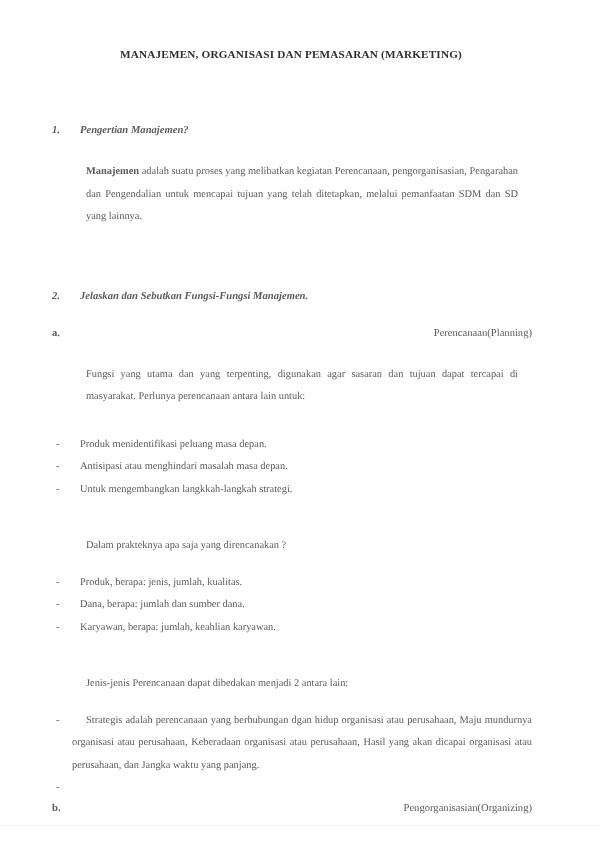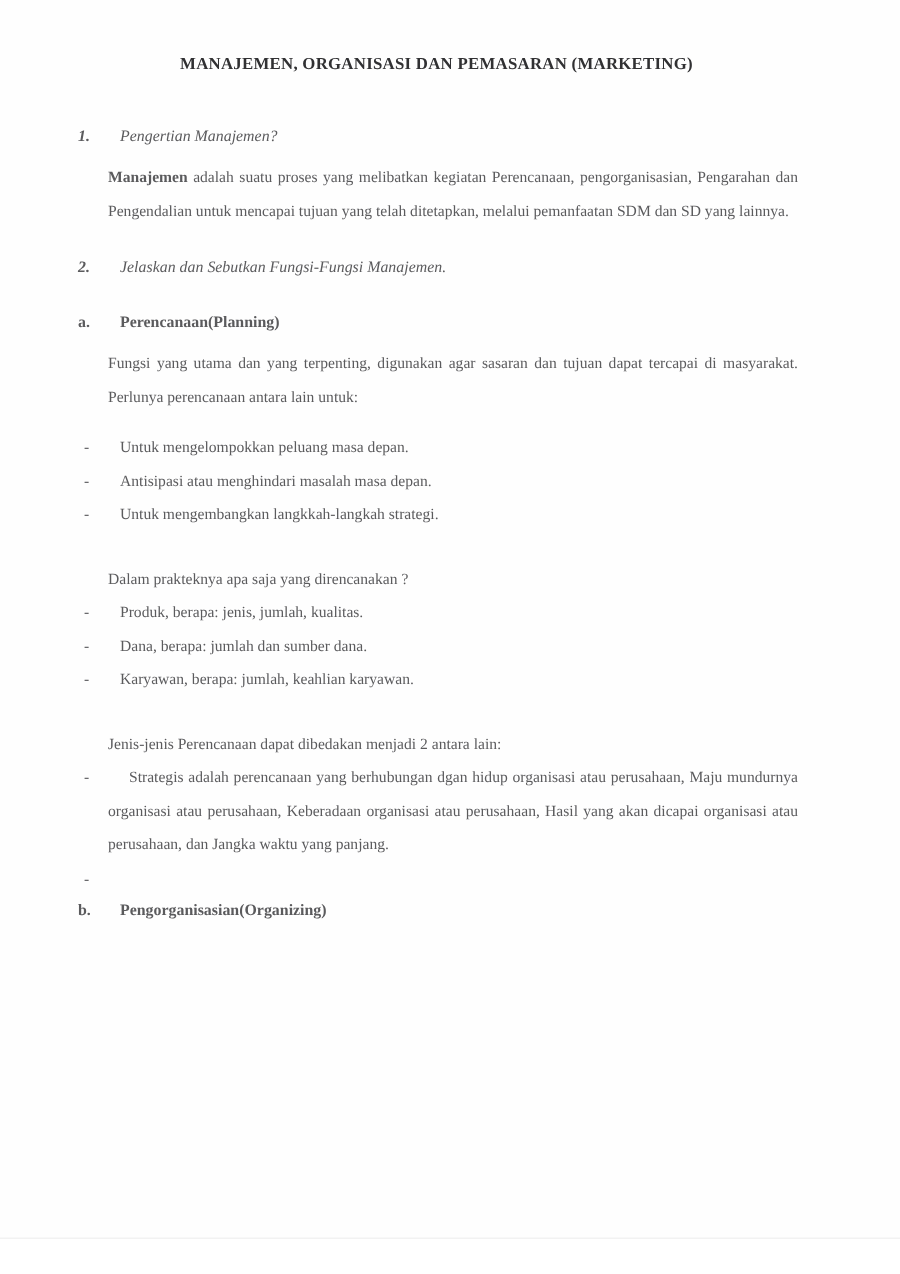--- a/index.html
+++ b/index.html
@@ -45,21 +45,21 @@
   
   .ink {
     color: #5e5e60;
     -webkit-font-smoothing: antialiased;
     text-rendering: geometricPrecision;
     filter: blur(0.42px) contrast(1.08);
   }
 
   
   .doc-title {
-    margin-top: 37px;
+    margin-top: 48px;
     text-align: center;
     font-weight: bold;
     font-size: 11.2px;
     letter-spacing: 0.18px;
     color: #3b3b3d;
     filter: blur(0.4px) contrast(1.15);
   }
 
   
   .q-item {
@@ -68,53 +68,55 @@
   }
   .q-num {
     position: absolute;
     left: 2px;
     top: 0;
     font-weight: bold;
     font-style: italic;
     font-size: 10.6px;
   }
   .q-heading {
+    font-weight: bold;
+    font-style: italic;
+    font-size: 10.6px;
+    margin-top: 28px;
+  }
+  .q-subheading {
+    font-weight: bold;
+    font-size: 10.6px;
+    margin-top: 10px;
+  }
+
+  
+  .sec-item {
+    position: relative;
+    padding-left: 30px;
+  }
+  .sec-letter {
+    position: absolute;
+    left: 2px;
+    top: 0;
+    font-weight: bold;
+    font-size: 10.6px;
+  }
+  .sec-heading {
     font-weight: normal;
-    font-style: italic;
-    font-size: 10.6px;
-  }
-  .q-subheading {
-    font-weight: bold;
-    font-size: 10.6px;
-    margin-top: 10px;
-  }
-
-  
-  .sec-item {
-    position: relative;
-    padding-left: 30px;
-  }
-  .sec-letter {
-    position: absolute;
-    left: 2px;
-    top: 0;
-    font-weight: bold;
-    font-size: 10.6px;
-  }
-  .sec-heading {
-    font-weight: bold;
-    font-size: 10.6px;
+    font-size: 10.6px;
+    text-align: right;
   }
 
   
   .para {
     font-size: 10.4px;
     line-height: 22.5px;
     text-align: justify;
-    margin: 0;
+    margin: 14px;
   }
   .para-indent {
     padding-left: 22px;
   }
   .para-lead {
     padding-left: 22px;
   }
   .bold-run { font-weight: bold; }
 
   
@@ -182,21 +184,21 @@
       <div class="sec-heading ink">Perencanaan(Planning)</div>
     </div>
     <div class="spacer-sm"></div>
     <p class="para para-indent ink">Fungsi yang utama dan yang terpenting, digunakan agar sasaran dan tujuan dapat tercapai di masyarakat. Perlunya perencanaan antara lain untuk:</p>
 
     <div class="spacer-sm"></div>
 
     <div class="bullets">
       <div class="bullet-row ink">
         <span class="bullet-mark">-</span>
-        <span>Untuk mengelompokkan peluang masa depan.</span>
+        <span>Produk menidentifikasi peluang masa depan.</span>
       </div>
       <div class="bullet-row ink">
         <span class="bullet-mark">-</span>
         <span>Antisipasi atau menghindari masalah masa depan.</span>
       </div>
       <div class="bullet-row ink">
         <span class="bullet-mark">-</span>
         <span>Untuk mengembangkan langkkah-langkah strategi.</span>
       </div>
     </div>

